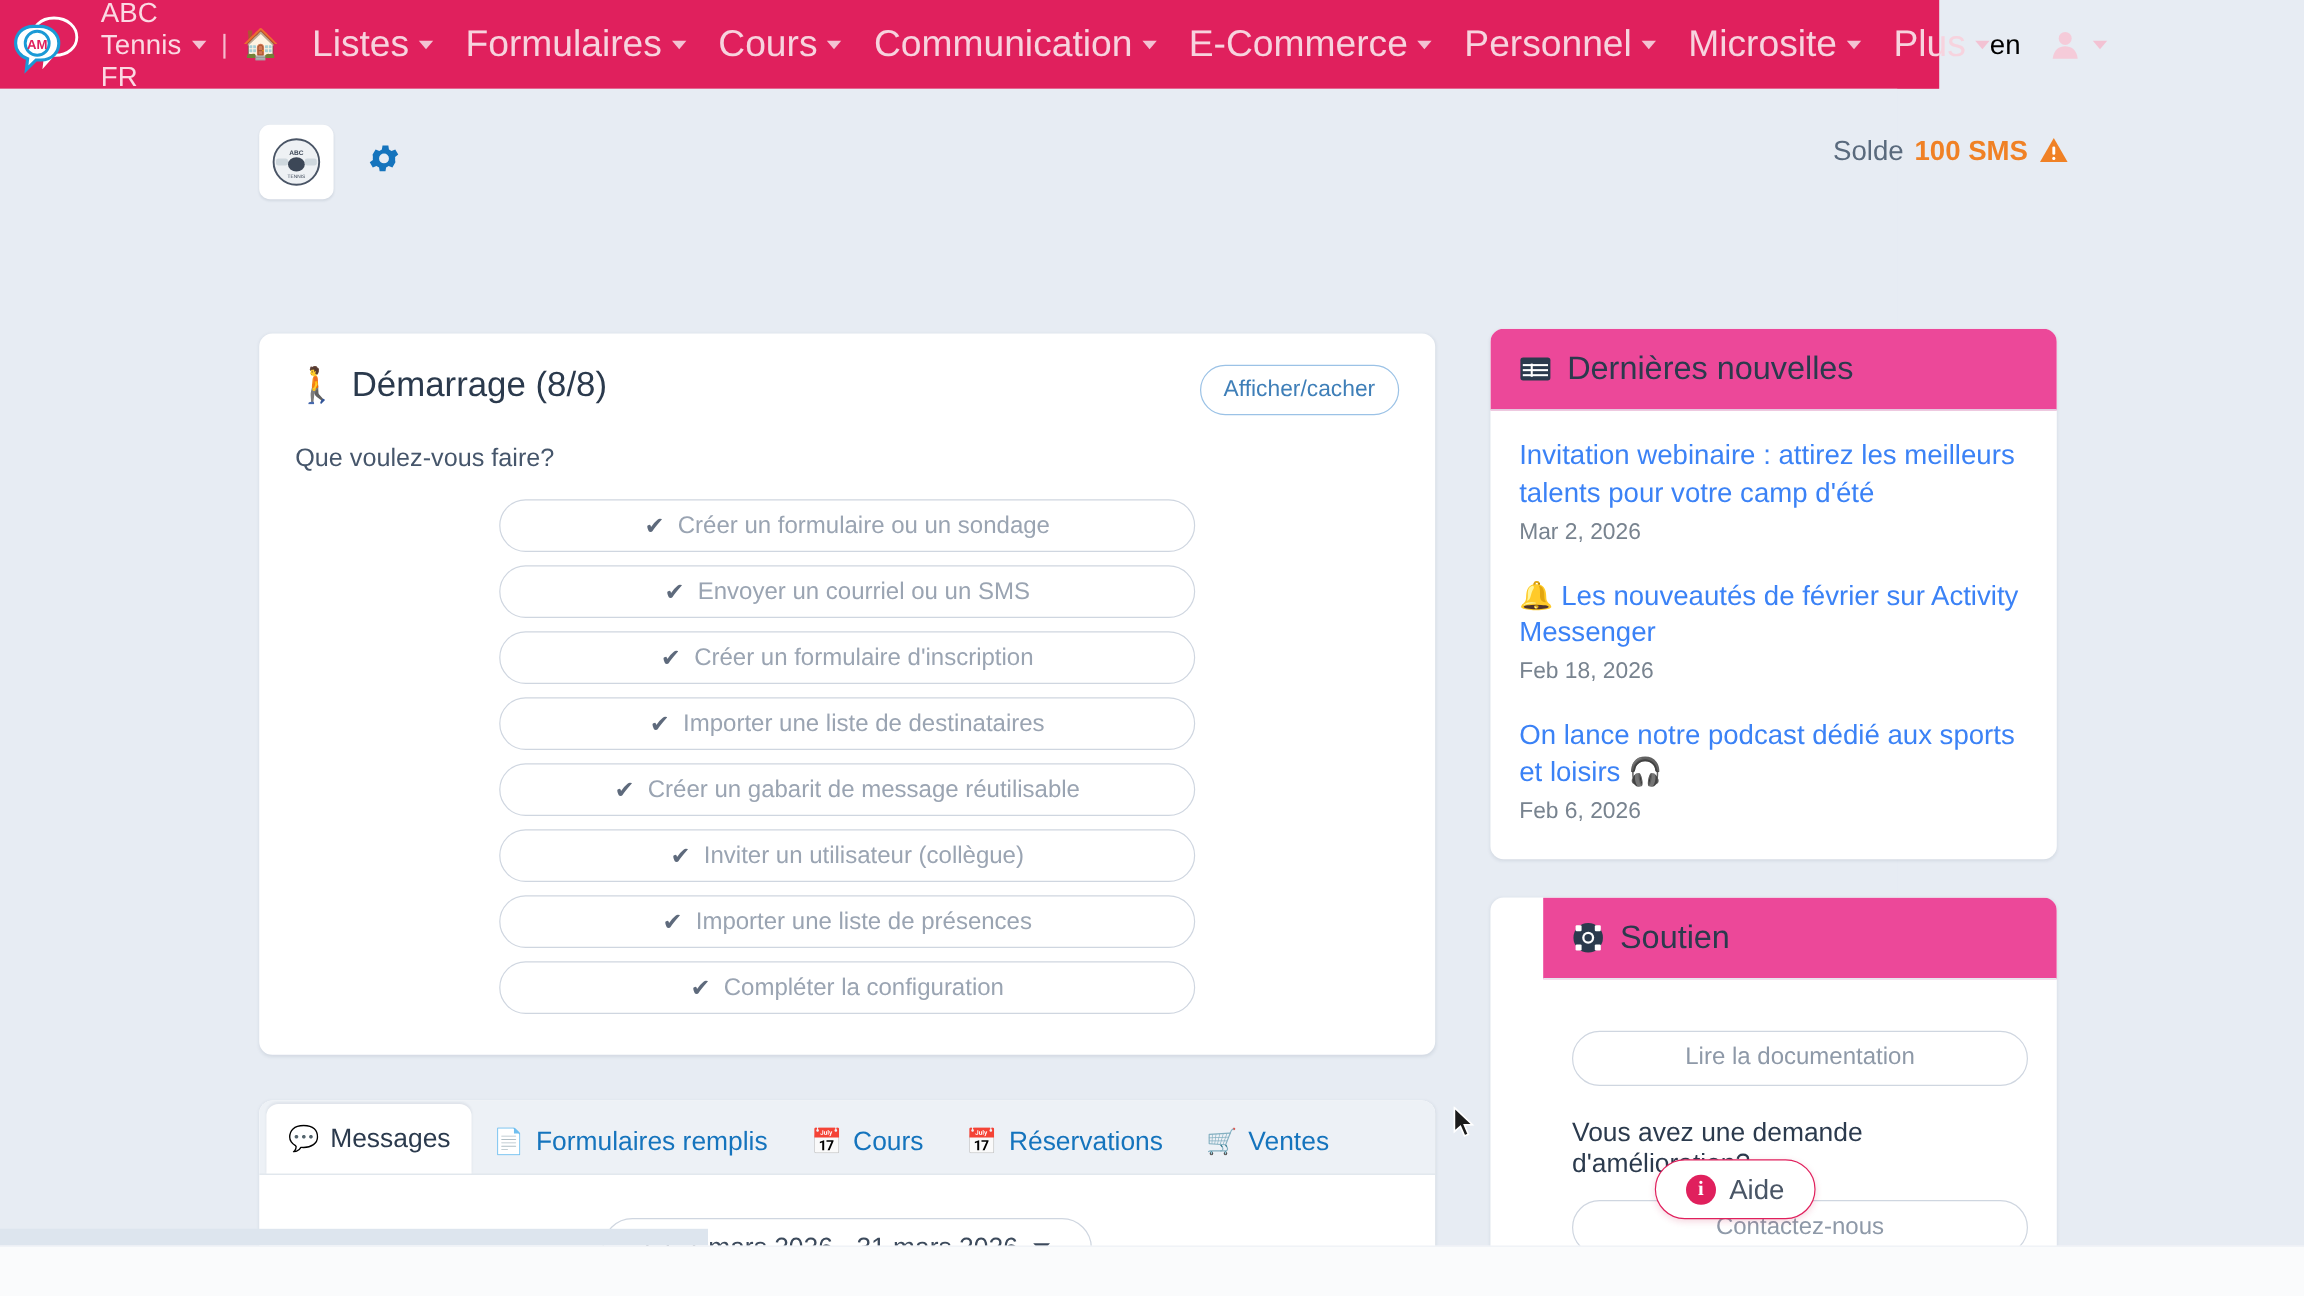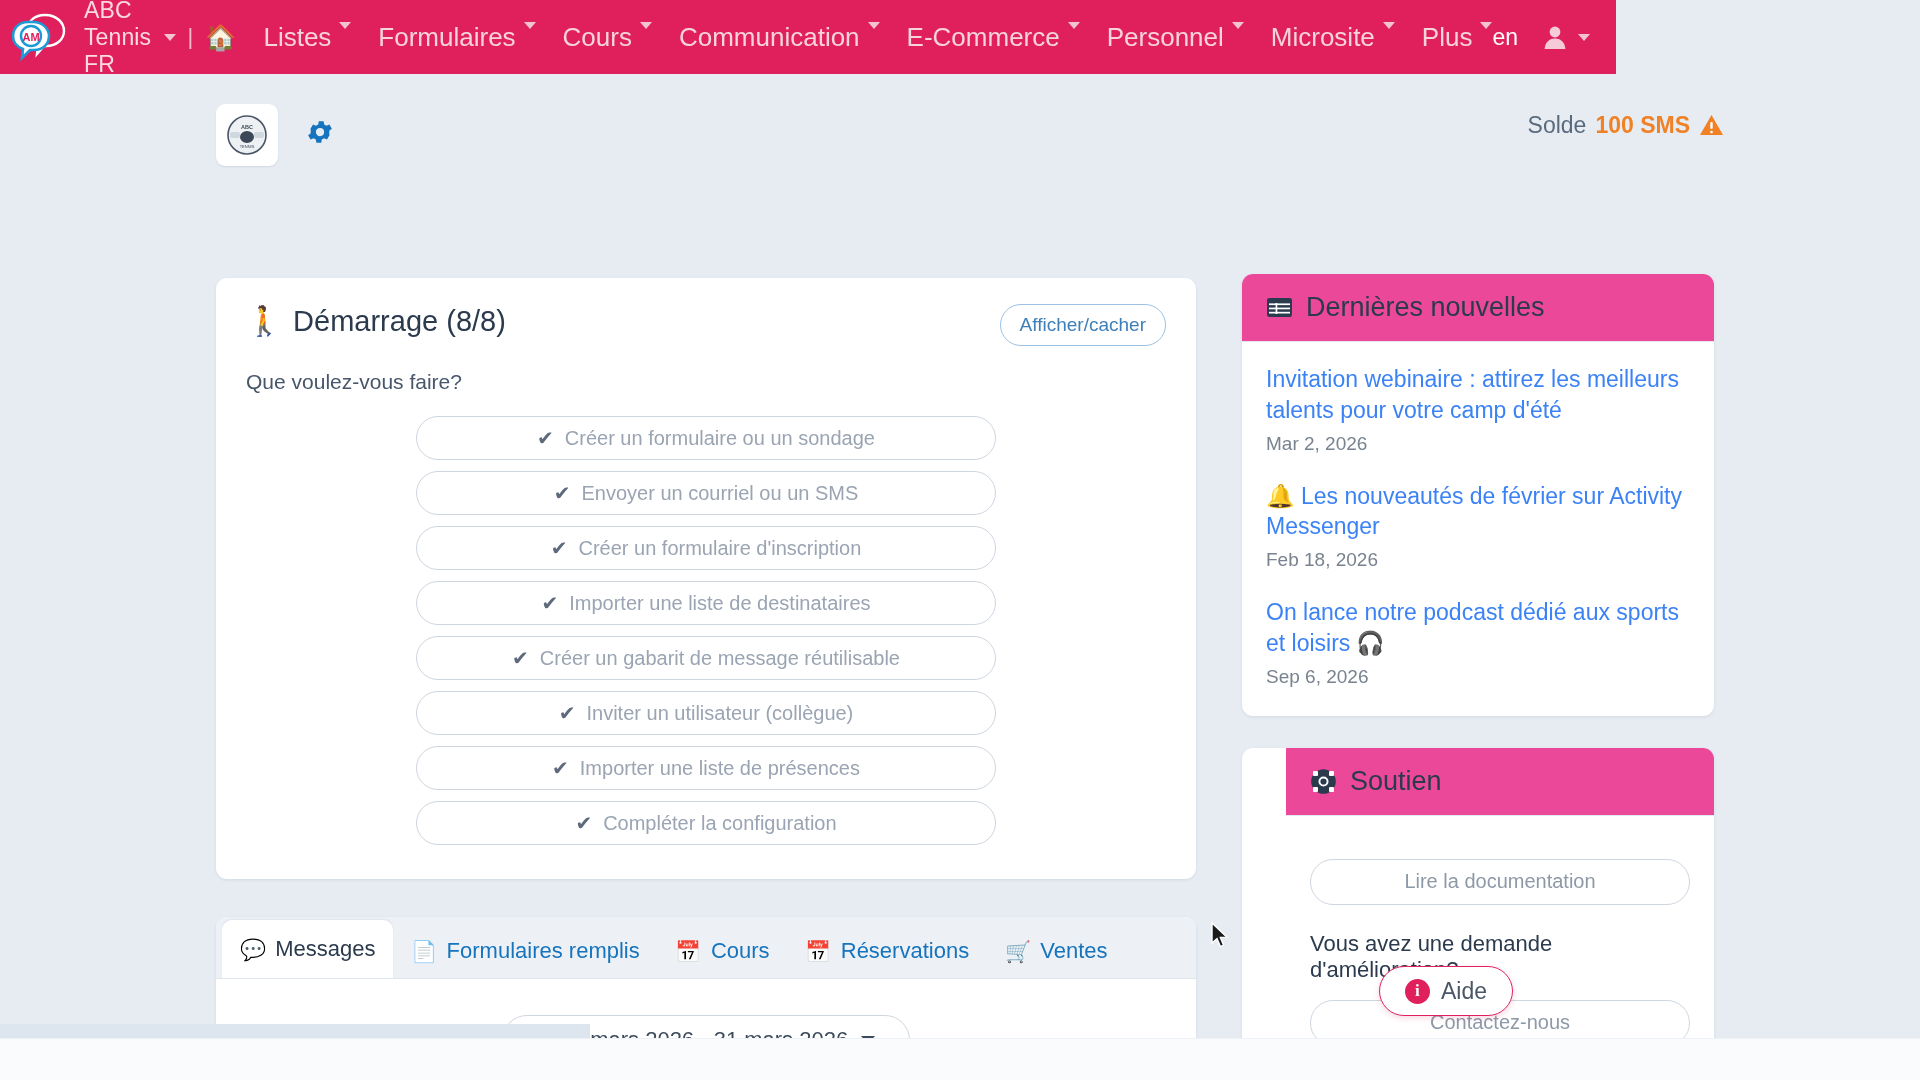--- a/index.html
+++ b/index.html
@@ -20,30 +20,30 @@
   }
   .brand-logo { width: 58px; height: 58px; margin-right: 16px; flex: 0 0 auto;
     display: flex; align-items: center; justify-content: center; }
   .nav-org {
     color: #fbd9e3; font-size: 23px; letter-spacing: .1px;
     display: flex; align-items: center; gap: 9px; margin-right: 6px;
   }
   .nav-sep { color: #f6bacd; font-size: 22px; margin: 0 12px 0 6px; }
   .nav-items { display: flex; align-items: center; gap: 27px; }
   .nav-item {
-    color: #f7d3de; font-size: 26px; display: flex; gap: 8px;
+    color: #f7d3de; font-size: 31px; display: flex; align-items: center; gap: 8px;
     cursor: pointer; white-space: nowrap;
   }
   .caret {
     width: 0; height: 0; border-left: 6px solid transparent; border-right: 6px solid transparent;
     border-top: 7px solid #f3c2d3; display: inline-block;
   }
   .home-icon { color: #ffffff; font-size: 25px; line-height: 1; }
   .nav-right { margin-left: auto; display: flex; align-items: center; gap: 24px; }
-  .nav-lang { color: #ffffff; font-size: 23px; cursor: pointer; }
+  .nav-lang { color: #000000; font-size: 23px; cursor: pointer; }
   .user-wrap { display: flex; align-items: center; gap: 10px; cursor: pointer; }
 
   
   .page { position: absolute; top: 74px; left: 0; width: 1581px; height: 1006px; background: #e7ecf3; }
 
   .topbar-row {
     position: absolute; top: 30px; left: 0; width: 1920px; height: 80px;
   }
   .avatar-box {
     position: absolute; left: 216px; top: 0;
@@ -361,21 +361,21 @@
           <div class="news-item">
             <div class="news-title">Invitation webinaire : attirez les meilleurs talents pour votre camp d'été</div>
             <div class="news-date">Mar 2, 2026</div>
           </div>
           <div class="news-item">
             <div class="news-title">🔔 Les nouveautés de février sur Activity Messenger</div>
             <div class="news-date">Feb 18, 2026</div>
           </div>
           <div class="news-item">
             <div class="news-title">On lance notre podcast dédié aux sports et loisirs 🎧</div>
-            <div class="news-date">Sep 6, 2026</div>
+            <div class="news-date">Feb 6, 2026</div>
           </div>
         </div>
       </div>
 
       <div class="card support-card">
         <div class="card-head">
           <svg width="27" height="27" viewBox="0 0 27 27">
             <circle cx="13.5" cy="13.5" r="12.3" fill="#2b3a4d"></circle>
             <circle cx="13.5" cy="13.5" r="5" fill="#ffffff"></circle>
             <circle cx="13.5" cy="13.5" r="3.1" fill="#2b3a4d"></circle>

